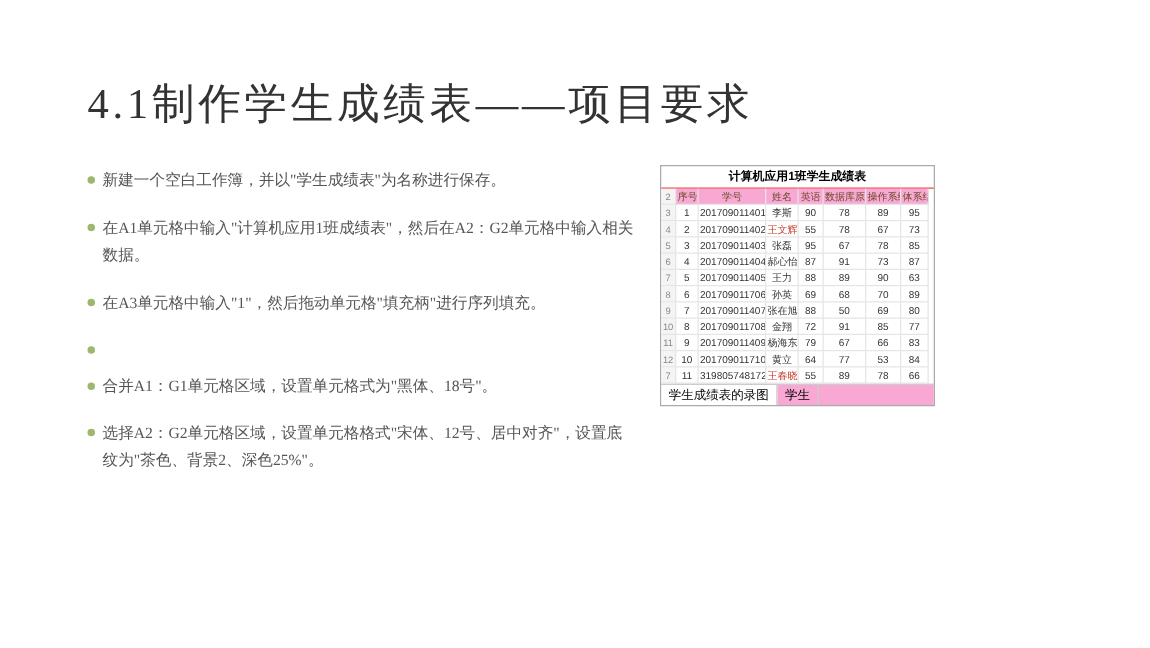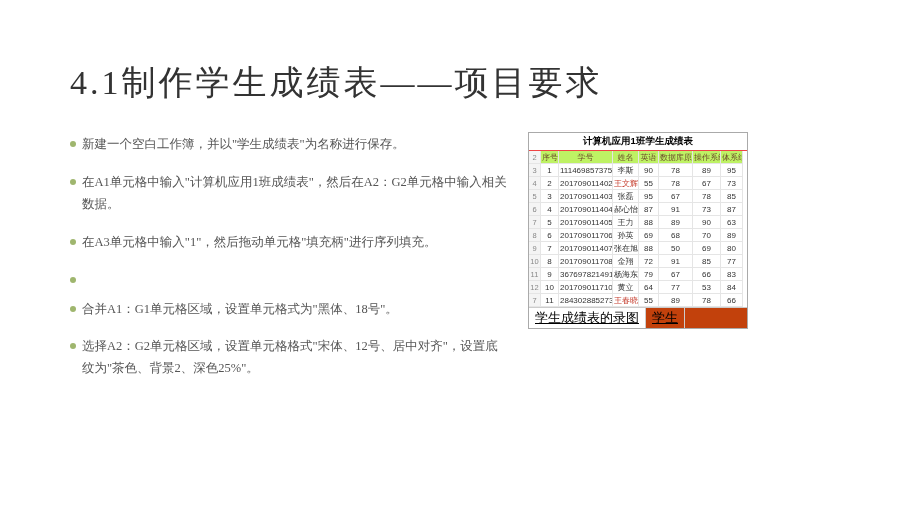--- a/index.html
+++ b/index.html
@@ -9,23 +9,23 @@
   .content { display: flex; gap: 20px; align-items: flex-start; }
   .bullets { flex: 1; }
   .bullet { display: flex; align-items: flex-start; gap: 6px; margin-bottom: 16px; font-size: 12.5px; line-height: 1.75; color: #555; font-family: "SimSun", serif; }
   .dot { width: 6px; height: 6px; border-radius: 50%; background: #9fb66e; flex-shrink: 0; margin-top: 7px; }
   .thumb { width: 220px; flex-shrink: 0; margin-top: -2px; }
   .mini-table { border: 1px solid #aaa; background: #fff; font-size: 8px; width: 100%; }
   .mt-title { text-align: center; font-weight: bold; font-size: 9.5px; padding: 2px 0; border-bottom: 1px solid #ef4444; font-family: "SimHei", sans-serif; }
   .mt-grid { display: grid; grid-template-columns: 12px 18px 54px 26px 20px 34px 28px 22px; }
   .mt-cell { border-right: 1px solid #e5e5e5; border-bottom: 1px solid #e5e5e5; padding: 0 1px; height: 13px; line-height: 13px; overflow: hidden; white-space: nowrap; text-align: center; color: #333; }
   .mt-rh { color: #888; text-align: center; background: #f4f4f4; font-size: 7.5px; }
-  .mt-head { background: #bef264; color: #6b4a2a; font-family: "SimSun", serif; }
+  .mt-head { background: #f9a8d4; color: #6b4a2a; font-family: "SimSun", serif; }
   .mt-red { color: #c43a2a; }
-  .mt-tab { display: flex; border-top: 1px solid #ccc; background: #c2410c; font-size: 13px; text-decoration: underline; }
+  .mt-tab { display: flex; border-top: 1px solid #ccc; background: #f9a8d4; font-size: 10px; }
   .mt-tab span { padding: 1px 6px; border-right: 1px solid #ccc; }
   .mt-tab .active { background: #fff; }
 </style>
 </head>
 <body>
 
 <div class="slide">
   <h1 class="title">4.1制作学生成绩表——项目要求</h1>
 
   <div class="content">
@@ -62,21 +62,21 @@
             <div class="mt-cell mt-rh">2</div>
             <div class="mt-cell mt-head">序号</div>
             <div class="mt-cell mt-head">学号</div>
             <div class="mt-cell mt-head">姓名</div>
             <div class="mt-cell mt-head">英语</div>
             <div class="mt-cell mt-head">数据库原理</div>
             <div class="mt-cell mt-head">操作系统</div>
             <div class="mt-cell mt-head">体系结构</div>
             <div class="mt-cell mt-rh">3</div>
             <div class="mt-cell">1</div>
-            <div class="mt-cell">111469857375</div>
+            <div class="mt-cell">201709011401</div>
             <div class="mt-cell">李斯</div>
             <div class="mt-cell">90</div>
             <div class="mt-cell">78</div>
             <div class="mt-cell">89</div>
             <div class="mt-cell">95</div>
             <div class="mt-cell mt-rh">4</div>
             <div class="mt-cell">2</div>
             <div class="mt-cell">201709011402</div>
             <div class="mt-cell mt-red">王文辉</div>
             <div class="mt-cell">55</div>
@@ -126,37 +126,37 @@
             <div class="mt-cell mt-rh">10</div>
             <div class="mt-cell">8</div>
             <div class="mt-cell">201709011708</div>
             <div class="mt-cell">金翔</div>
             <div class="mt-cell">72</div>
             <div class="mt-cell">91</div>
             <div class="mt-cell">85</div>
             <div class="mt-cell">77</div>
             <div class="mt-cell mt-rh">11</div>
             <div class="mt-cell">9</div>
-            <div class="mt-cell">367697821491</div>
+            <div class="mt-cell">201709011409</div>
             <div class="mt-cell">杨海东</div>
             <div class="mt-cell">79</div>
             <div class="mt-cell">67</div>
             <div class="mt-cell">66</div>
             <div class="mt-cell">83</div>
             <div class="mt-cell mt-rh">12</div>
             <div class="mt-cell">10</div>
             <div class="mt-cell">201709011710</div>
             <div class="mt-cell">黄立</div>
             <div class="mt-cell">64</div>
             <div class="mt-cell">77</div>
             <div class="mt-cell">53</div>
             <div class="mt-cell">84</div>
             <div class="mt-cell mt-rh">7</div>
             <div class="mt-cell">11</div>
-            <div class="mt-cell">284302885273</div>
+            <div class="mt-cell">319805748172</div>
             <div class="mt-cell mt-red">王春晓</div>
             <div class="mt-cell">55</div>
             <div class="mt-cell">89</div>
             <div class="mt-cell">78</div>
             <div class="mt-cell">66</div>
           </div>
         <div class="mt-tab" id="mt-tab">
             <span class="active">学生成绩表的录图</span>
             <span>学生</span>
           </div>

